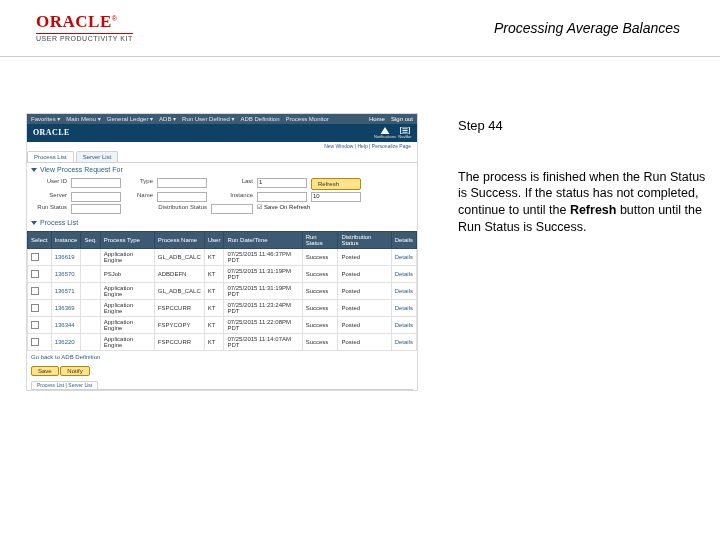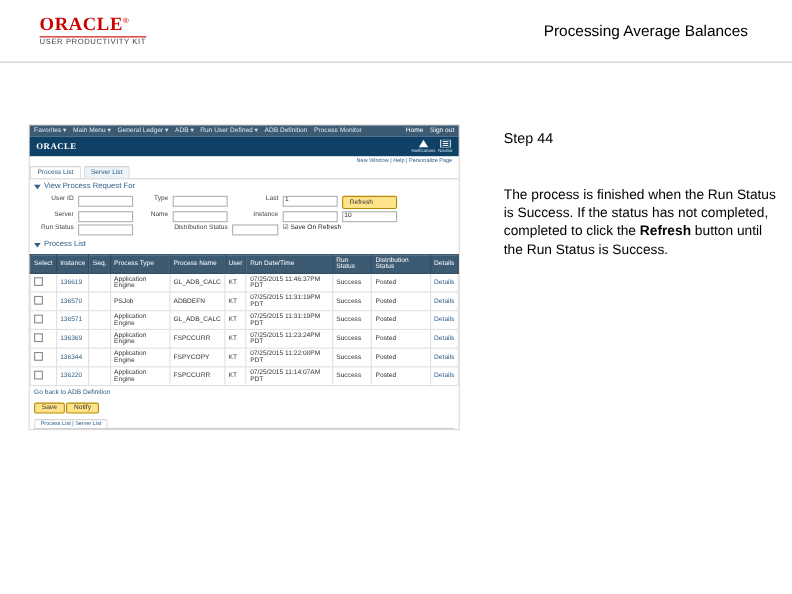--- a/index.html
+++ b/index.html
@@ -3,21 +3,21 @@
 <meta charset="utf-8">
 <style>
   html,body{margin:0;padding:0;width:720px;height:540px;background:#fff;font-family:Arial,Helvetica,sans-serif;color:#222;}
   .page{position:relative;width:720px;height:540px;}
   
   .header{position:relative;height:56px;border-bottom:1px solid #ccc;}
   .logo-wrap{position:absolute;left:36px;top:12px;}
   .oracle-logo{font-family:"Times New Roman",serif;font-weight:700;color:#c00;font-size:17px;letter-spacing:0.5px;}
   .reg{font-size:7px;vertical-align:super;color:#c00;}
   .upk{font-size:7px;letter-spacing:0.5px;color:#444;margin-top:1px;border-top:1px solid #c00;padding-top:1px;}
-  .title{position:absolute;right:40px;top:20px;font-size:14px;color:#000;}
+  .title{position:absolute;right:40px;top:20px;font-size:14px;color:#000;font-style:italic;}
   
   .body{display:flex;align-items:flex-start;}
   .left{width:420px;padding:56px 0 0 26px;}
   .right{width:250px;padding:60px 12px 0 12px;font-size:12.5px;line-height:1.35;color:#000;}
   .step{font-size:13px;margin-bottom:34px;}
   .bold{font-weight:700;}
   
   .app{border:1px solid #d9d9d9;width:390px;font-size:6px;line-height:1;}
   .app-top{background:#3d5a73;color:#fff;height:10px;display:flex;align-items:center;padding:0 4px;gap:6px;}
   .app-top .sp{flex:1;}
@@ -237,17 +237,17 @@
         <div class="small-tabs">
             <span class="small-tab">Process List | Server List</span>
           </div>
         <div class="hr"></div>
       </div>
     </div>
 
     <div class="right">
       <div class="step">Step 44</div>
       <div>
-        <span>The process is finished when the Run Status is Success. If the status has not completed, completed to click the </span><span class="bold">Refresh</span><span> button until the Run Status is Success.</span>
+        <span>The process is finished when the Run Status is Success. If the status has not completed, continue to until the </span><span class="bold">Refresh</span><span> button until the Run Status is Success.</span>
       </div>
     </div>
   </div>
 </div>
 
 </body></html>

